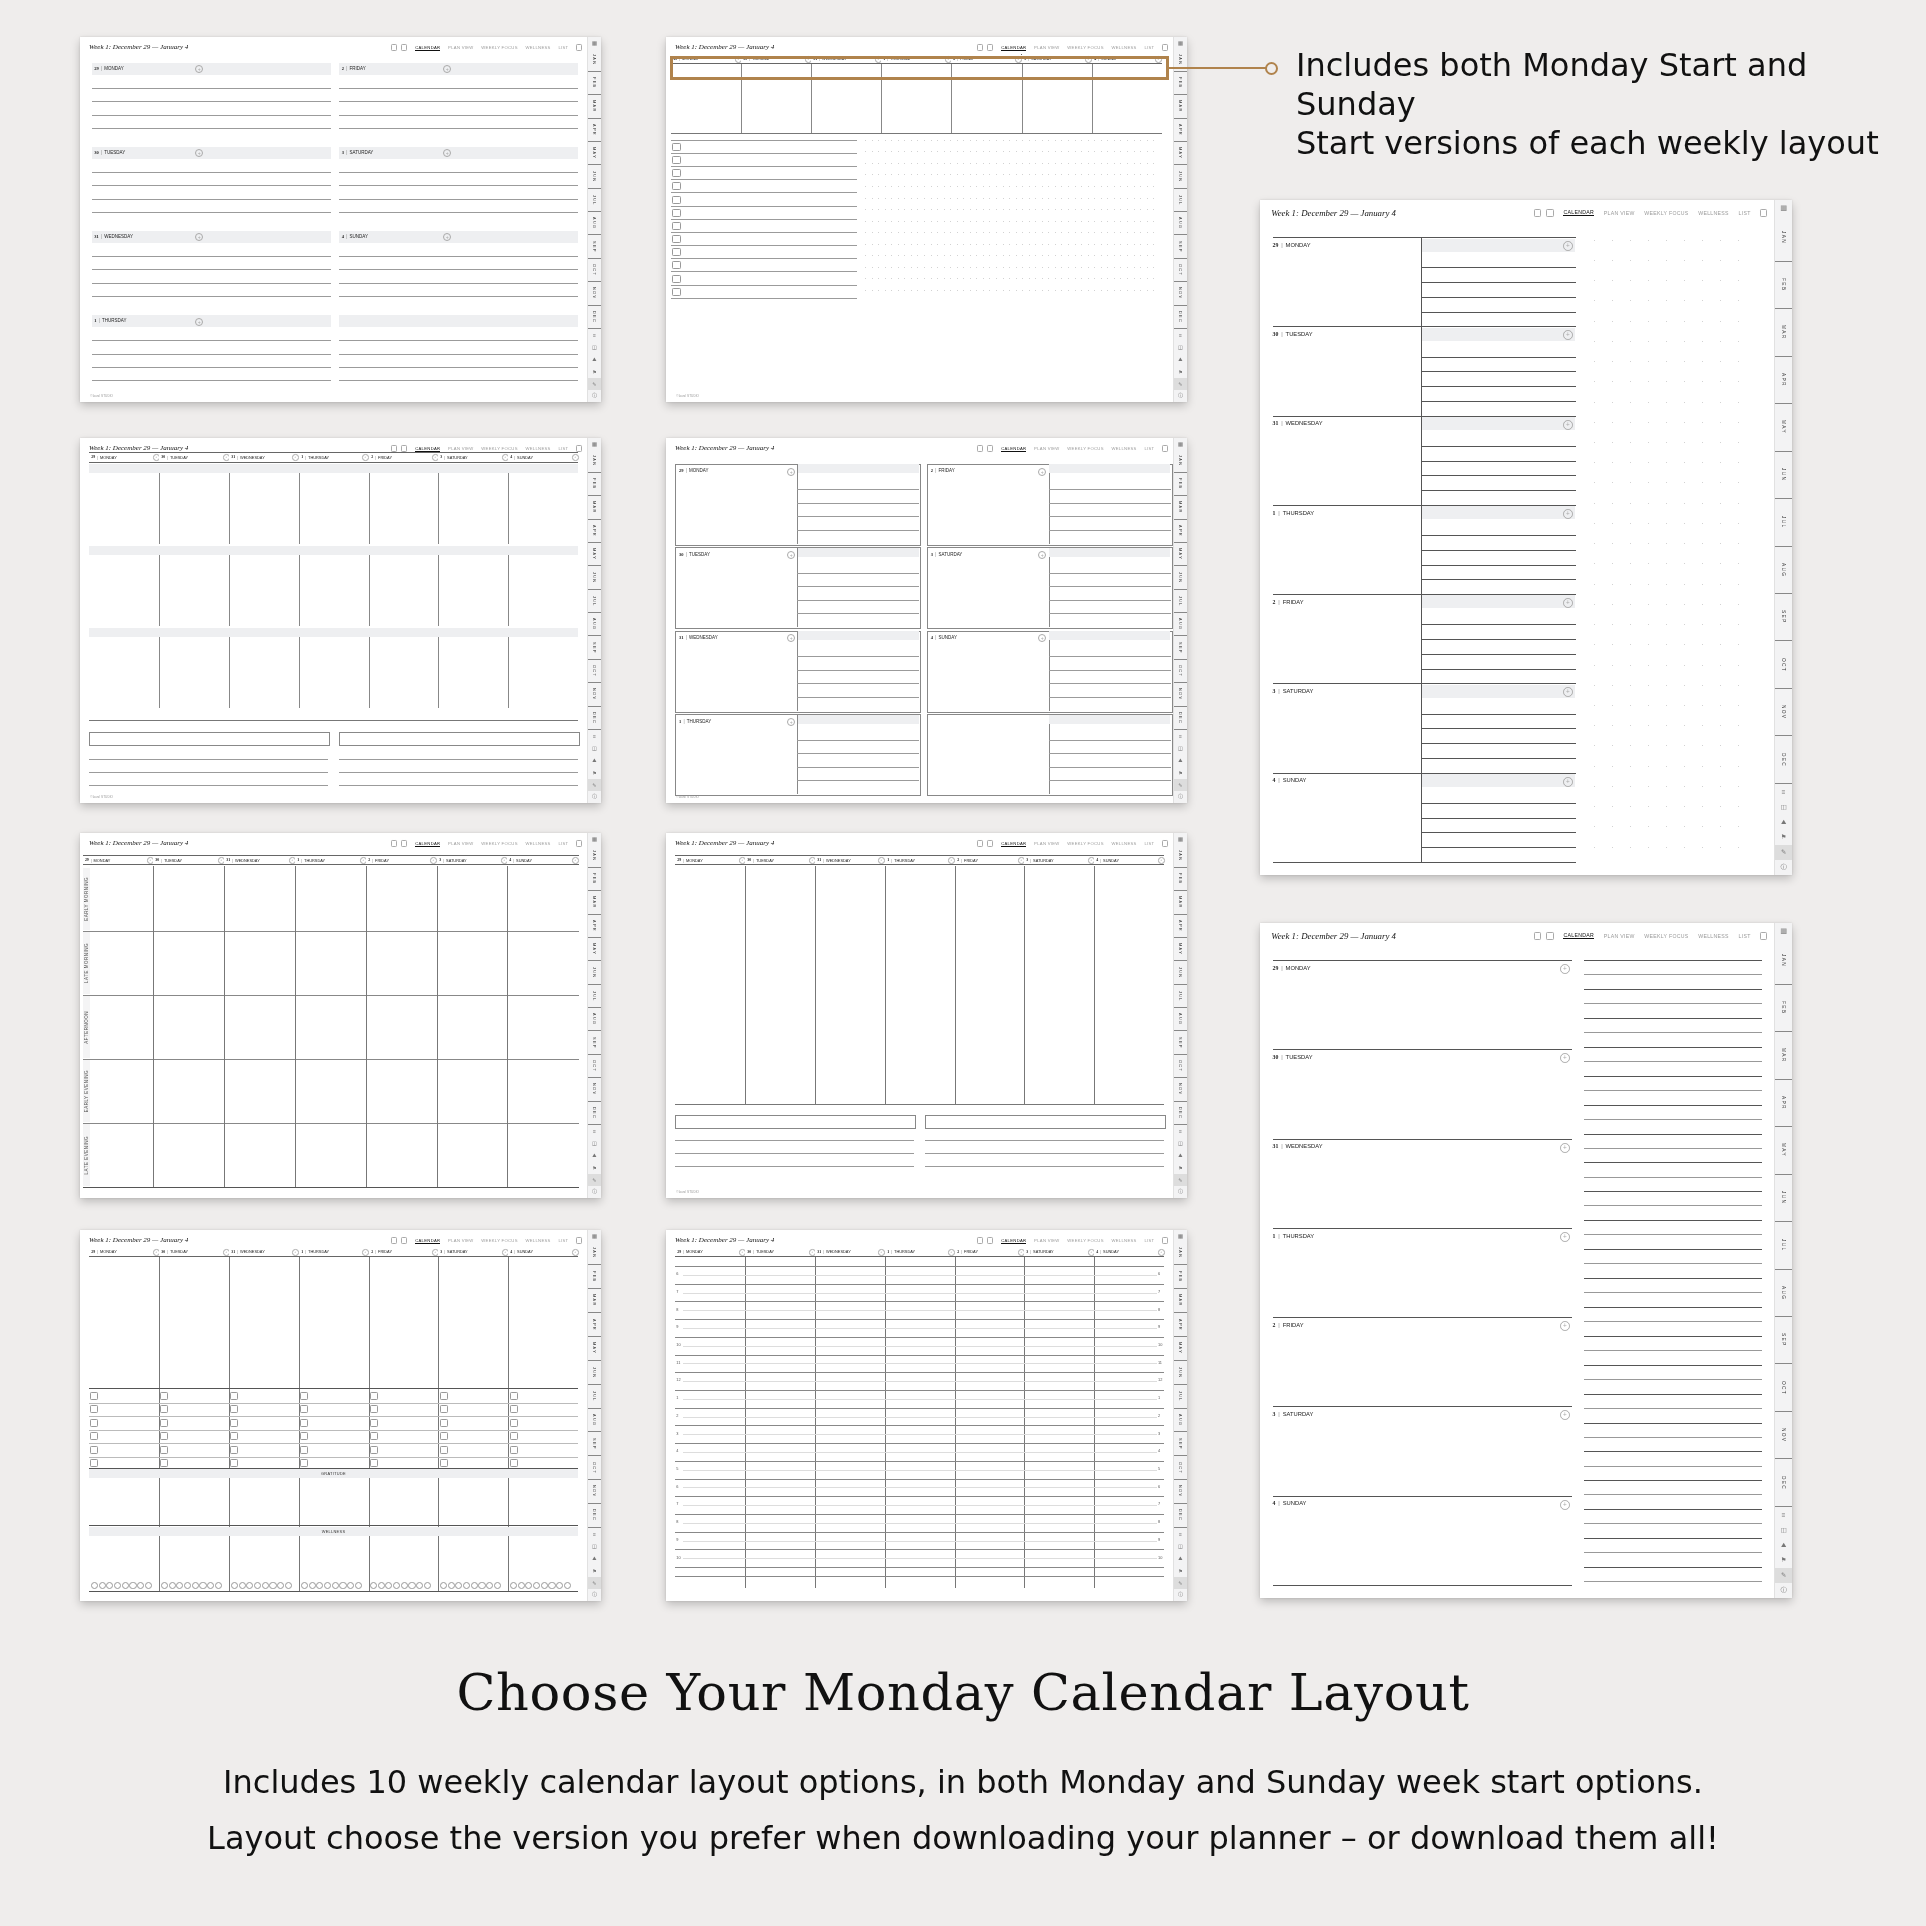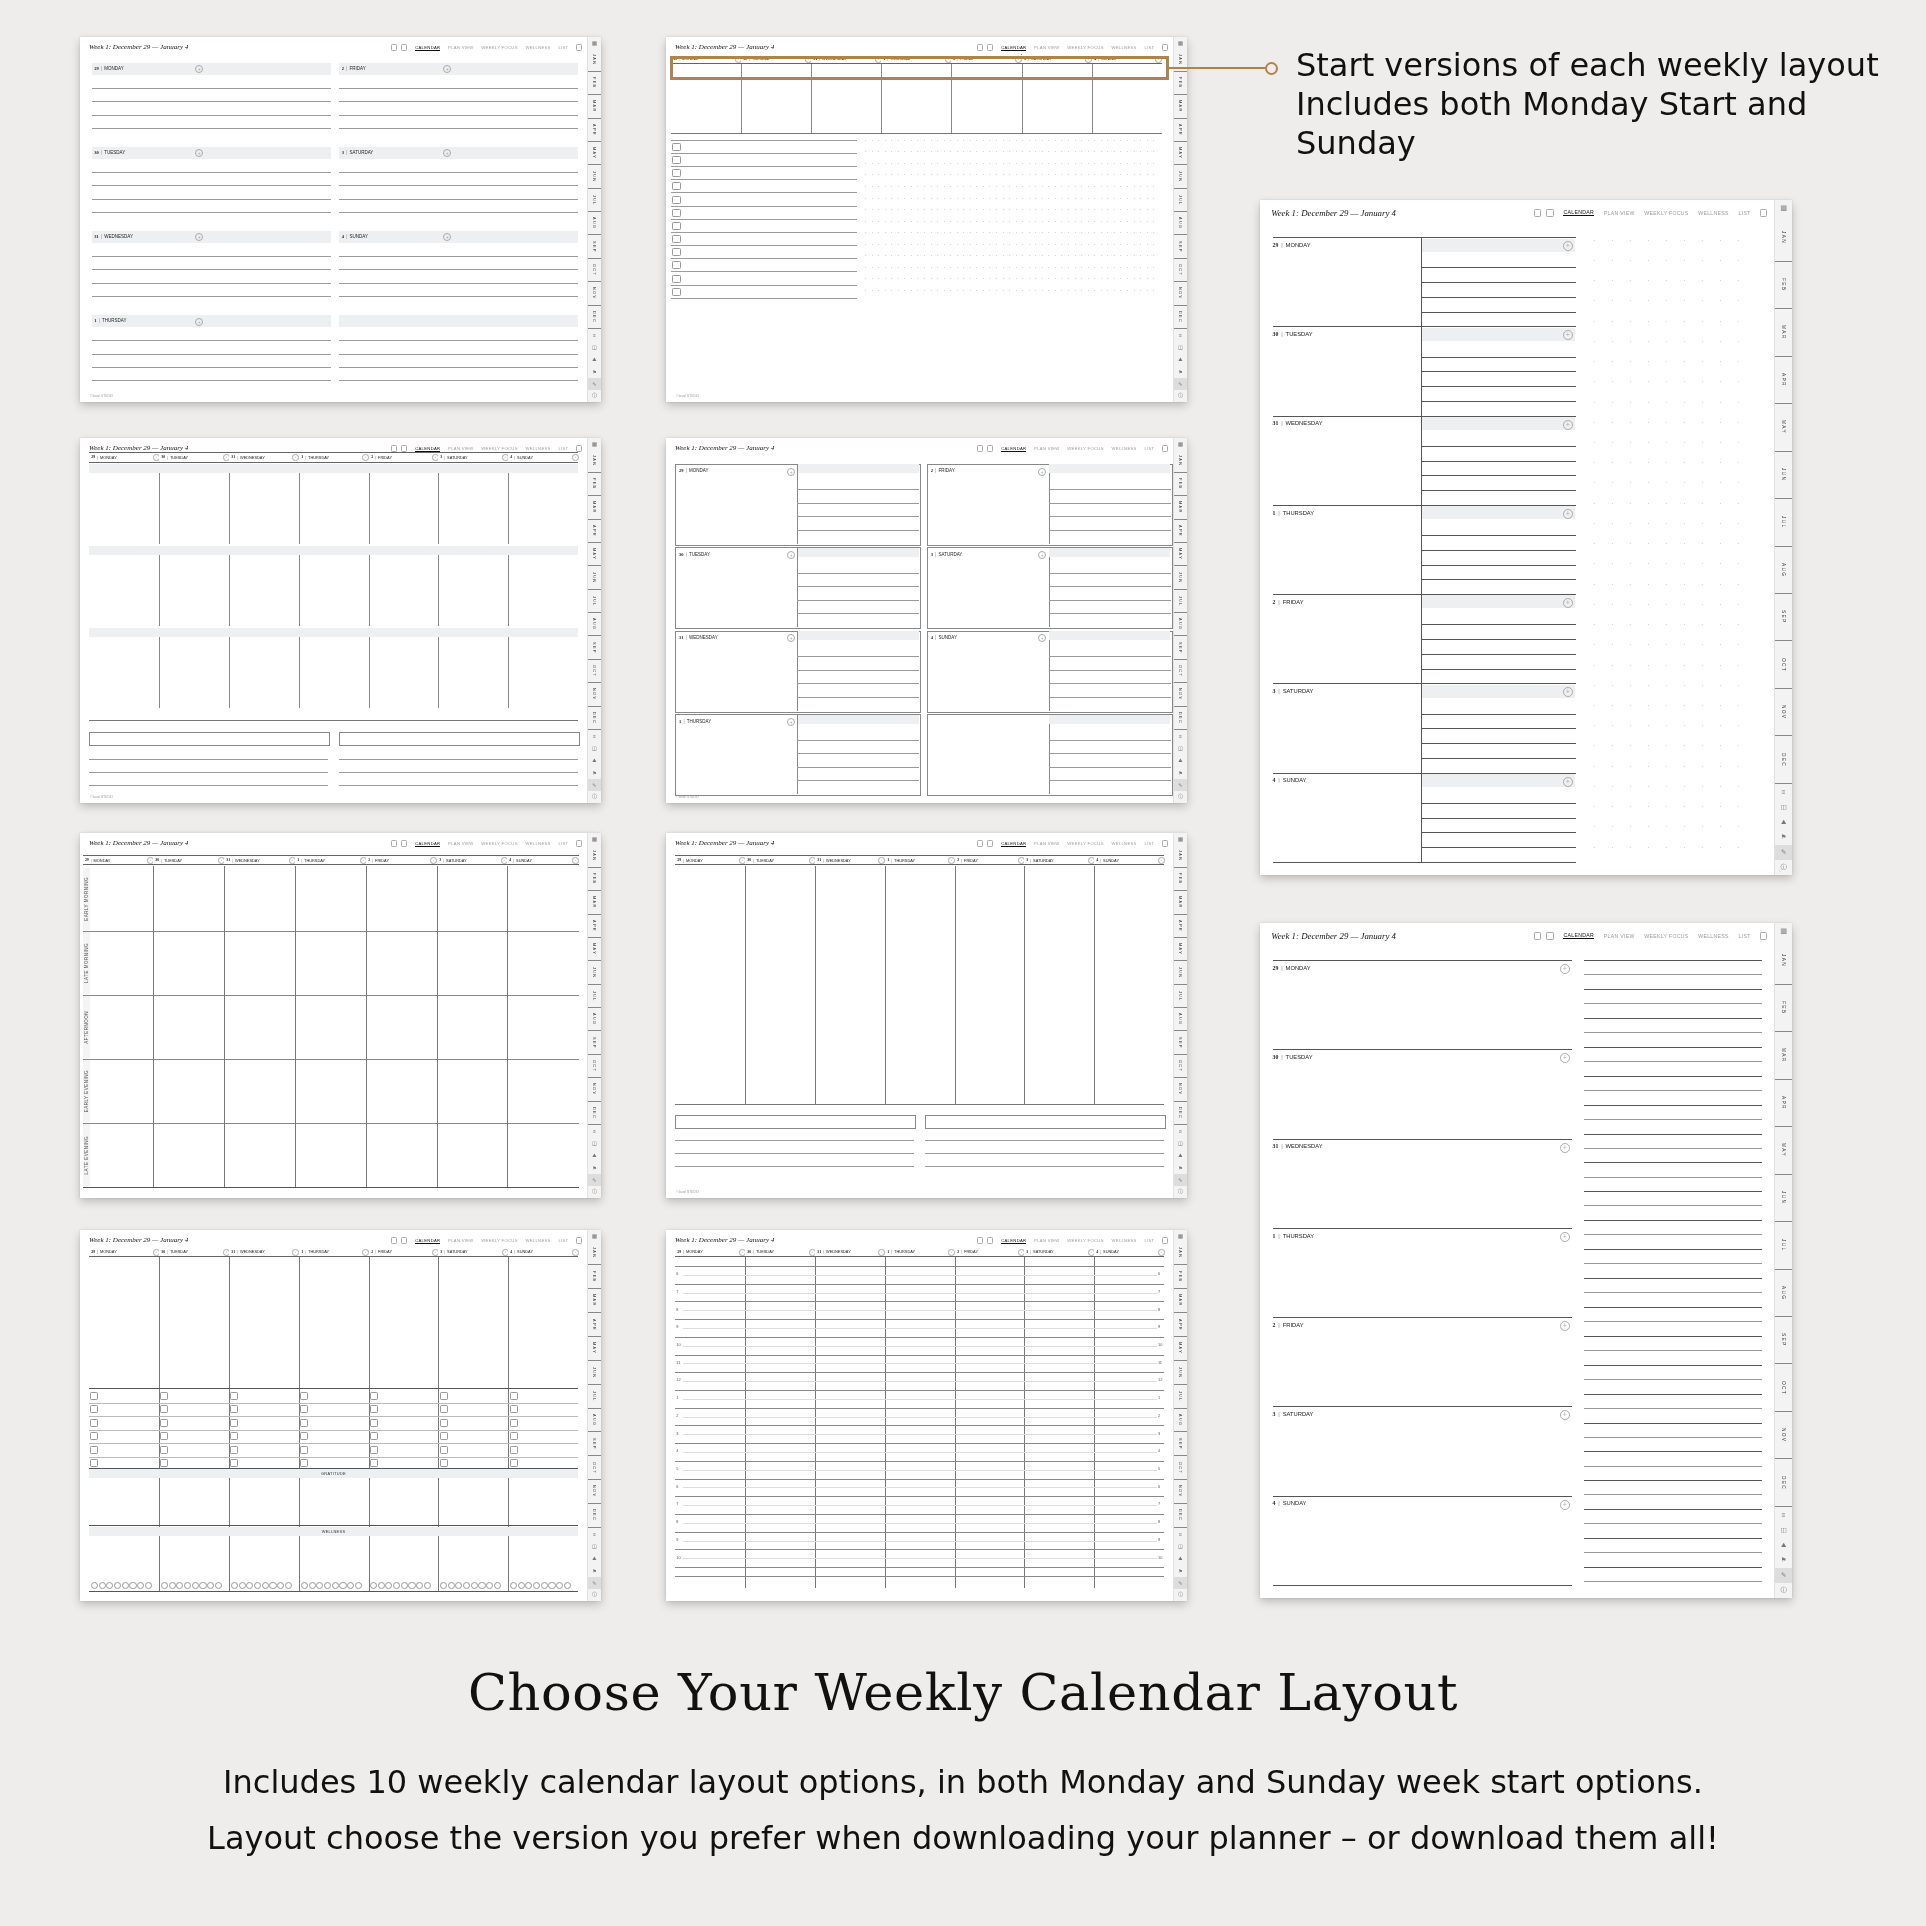--- a/index.html
+++ b/index.html
@@ -2460,22 +2460,22 @@
       <div class="line" style="left:324px;top:629px;width:178px;border-color:#999;"></div>
       <div class="line" style="left:324px;top:644px;width:178px;border-color:#555;"></div>
       <div class="line" style="left:324px;top:658px;width:178px;border-color:#999;"></div>
     </div>
   </div>
 
 <div class="callout-box" style="left:670px;top:56px;width:493px;height:18px;"></div>
 <div class="callout-line" style="left:1167px;top:67px;width:103px;"></div>
 <div class="callout-dot" style="left:1265px;top:62px;"></div>
 <div class="callout-text" style="left:1296px;top:46px;">
+  <div>Includes both Monday Start and Sunday</div>
   <div>Start versions of each weekly layout</div>
-  <div>Includes both Monday Start and Sunday</div>
 </div>
 
-<div class="heading" style="top:1663px;">Choose Your Weekly Calendar Layout</div>
+<div class="heading" style="top:1663px;">Choose Your Monday Calendar Layout</div>
 <div class="subtext" style="top:1754px;">
   <div>Includes 10 weekly calendar layout options, in both Monday and Sunday week start options.</div>
   <div>Layout choose the version you prefer when downloading your planner – or download them all!</div>
 </div>
 
 
 </body></html>

